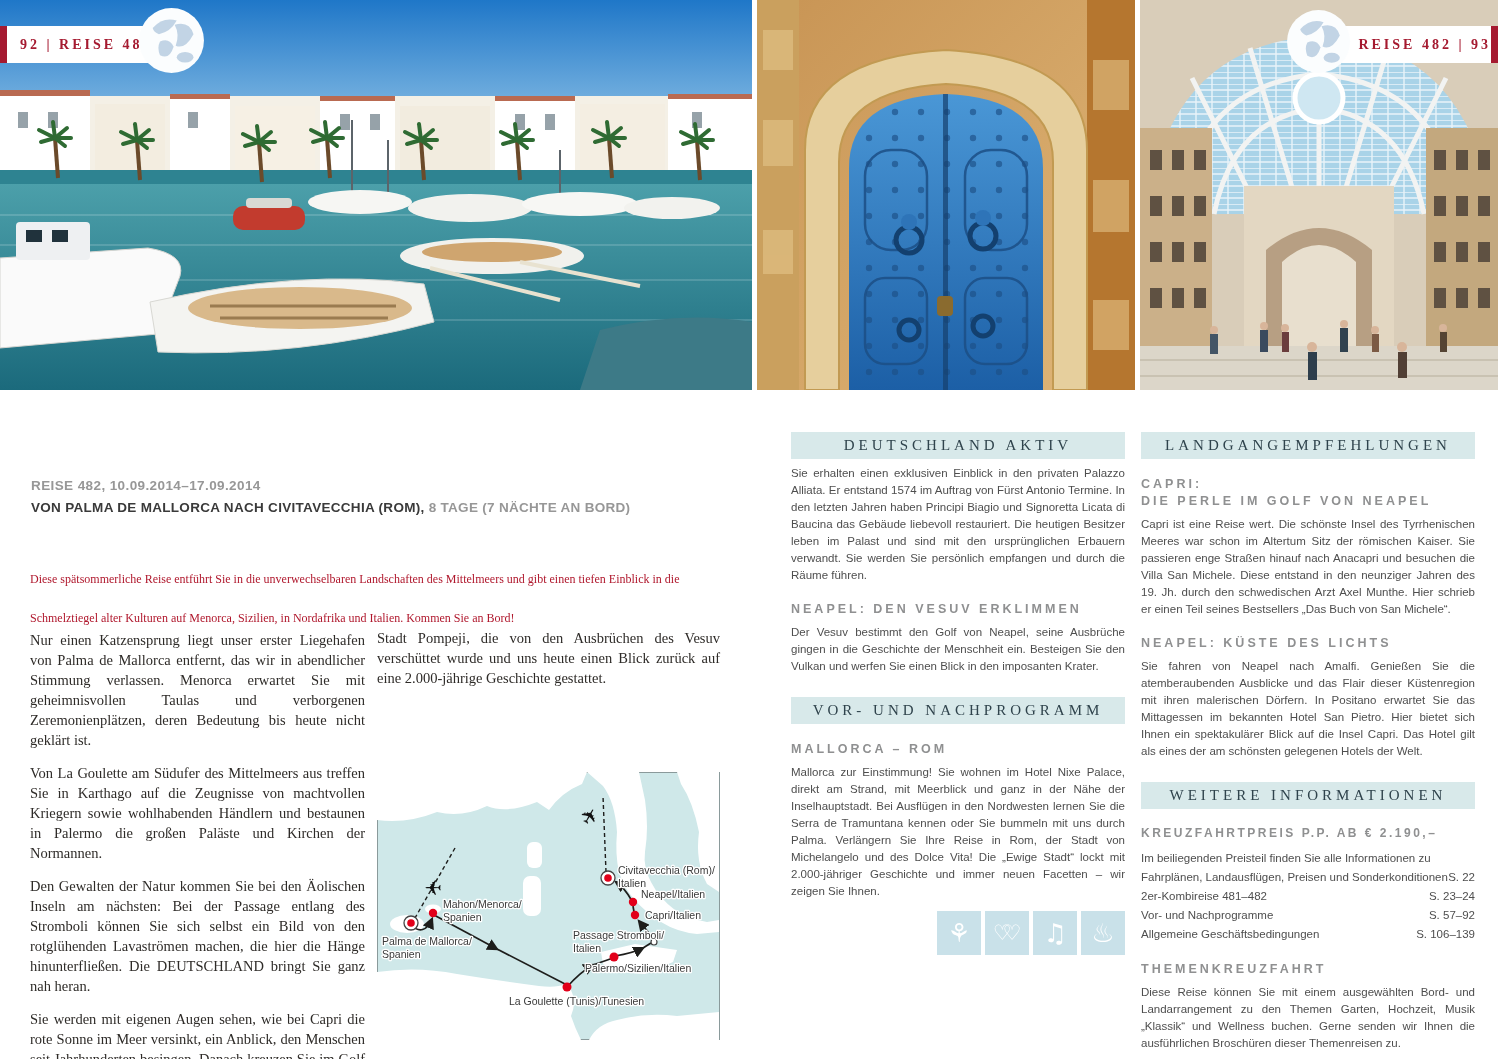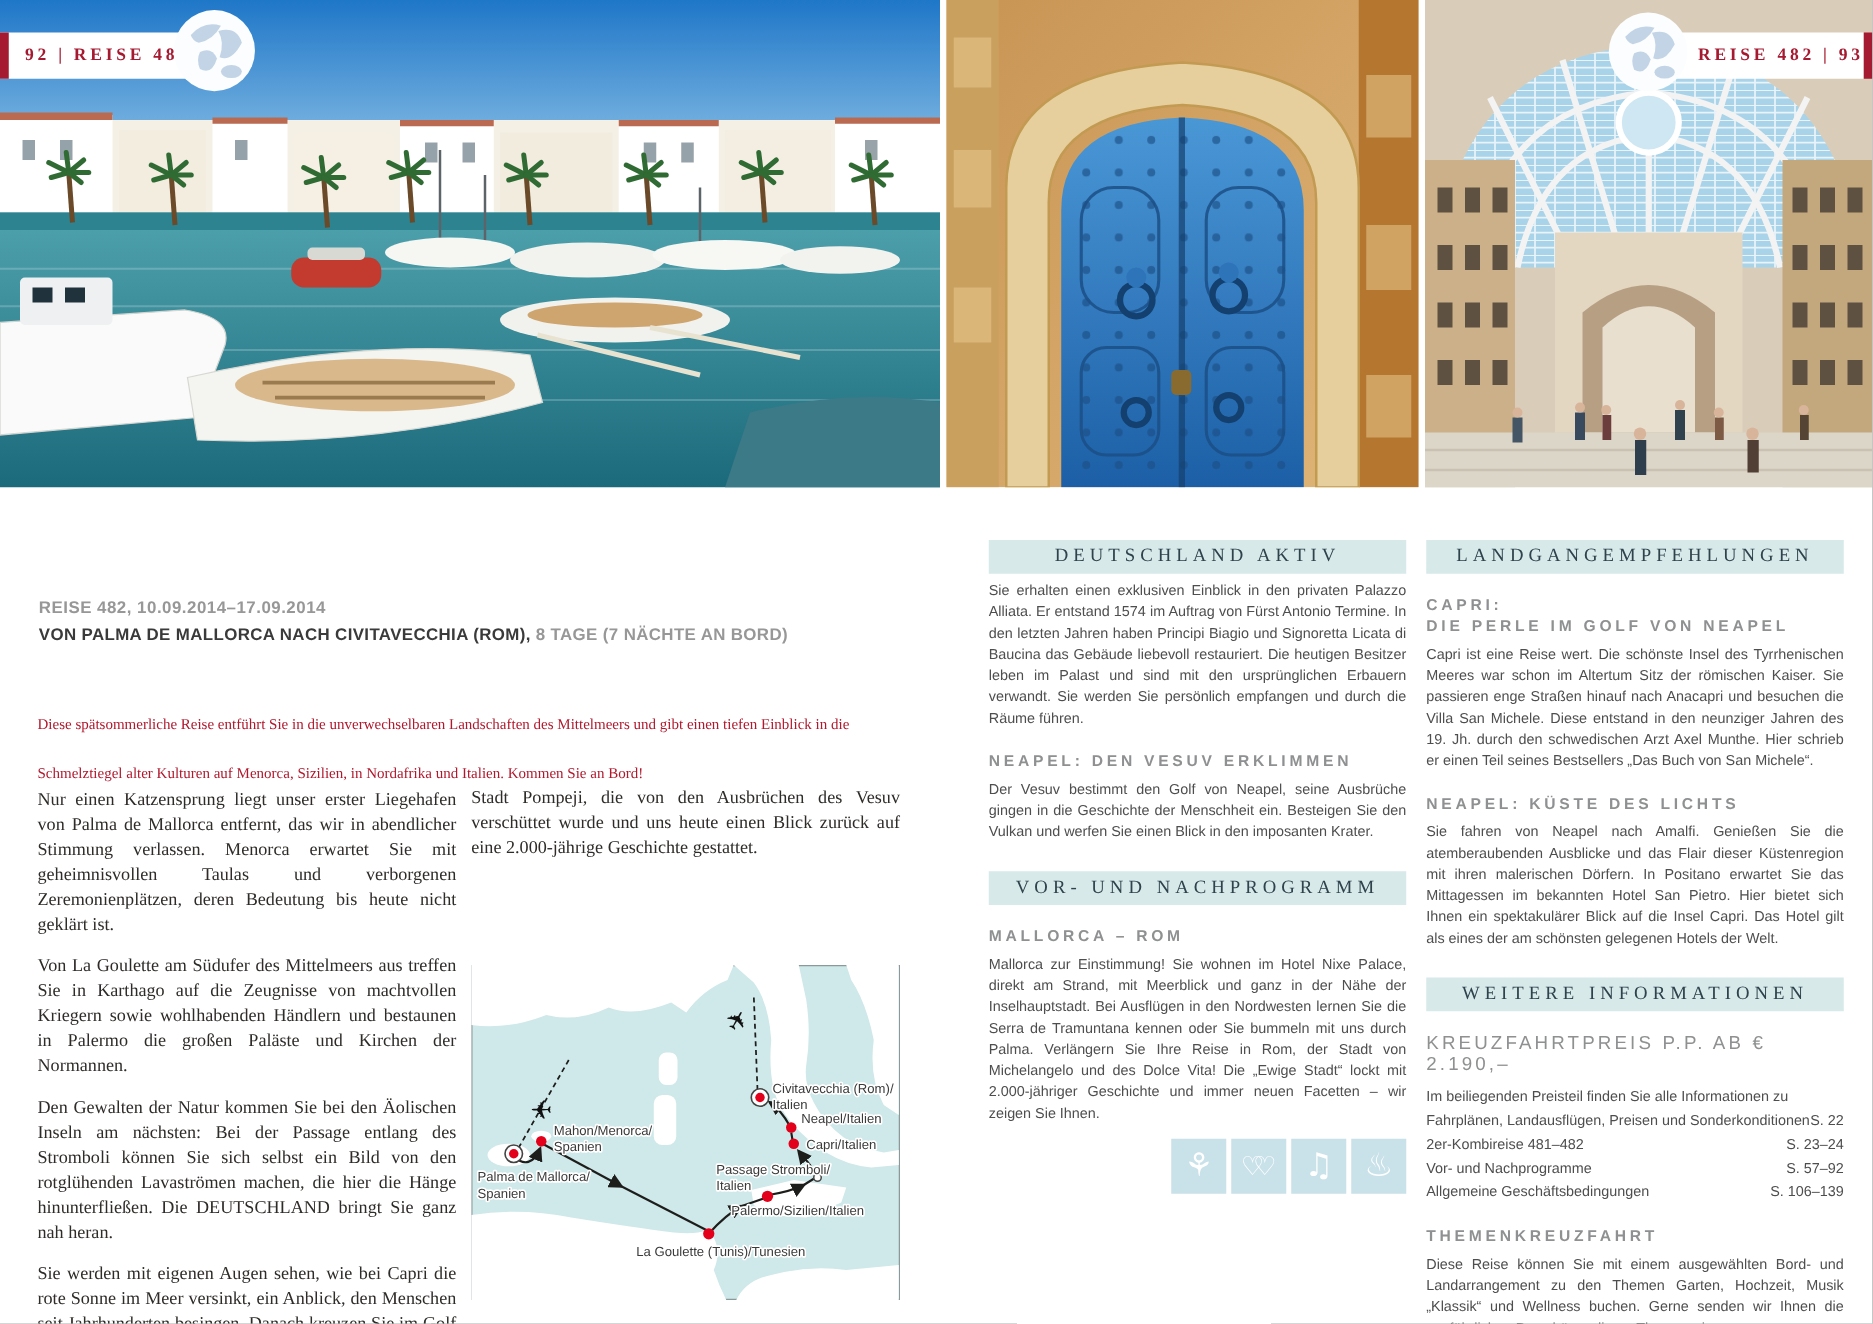--- a/index.html
+++ b/index.html
@@ -52,21 +52,21 @@
   
   .info-col { position:absolute; top:432px; width:334px; }
   #colA { left:791px; }
   #colB { left:1141px; }
   .hbox { background:#d8e9ea; height:27px; display:flex; align-items:center; justify-content:center;
     font-family:"Liberation Serif", serif; font-size:15px; letter-spacing:4px; color:#2f434c; }
   .sec-h { font-size:12.5px; font-weight:bold; letter-spacing:3px; color:#8f9091;
     margin-top:17px; line-height:17px; white-space:pre-line; }
   .sec-b { font-size:11.5px; line-height:17px; color:#4e4e4e; text-align:justify; margin-top:6px; }
   .hbox.second { margin-top:22px; }
-  .price-h { font-size:15px; font-weight:normal; letter-spacing:2.5px; color:#8f9091; margin-top:17px; }
+  .price-h { font-size:12px; font-weight:bold; letter-spacing:2.5px; color:#8f9091; margin-top:17px; }
   .info-list { margin-top:9px; font-size:11.5px; color:#4e4e4e; line-height:19px; }
   .info-row { display:flex; justify-content:space-between; }
   .icons-row { margin-top:11px; display:flex; justify-content:flex-end; gap:4px; }
   .theme-icon { width:44px; height:44px; background:#c9e1e9; color:#ffffff;
     display:flex; align-items:center; justify-content:center; font-size:26px; line-height:1;
     font-family:"DejaVu Sans", sans-serif; }
   .theme-icon.hearts { font-size:21px; letter-spacing:-9px; padding-right:9px; font-weight:bold; }
 </style>
 </head>
 <body>

